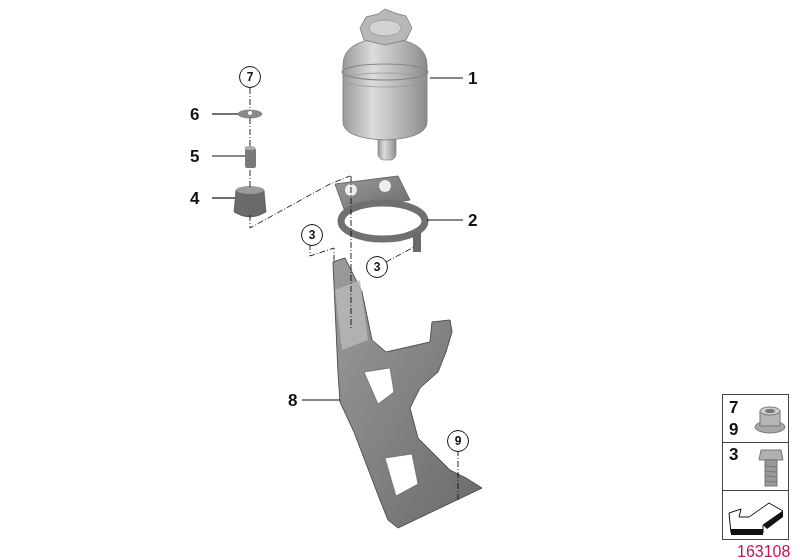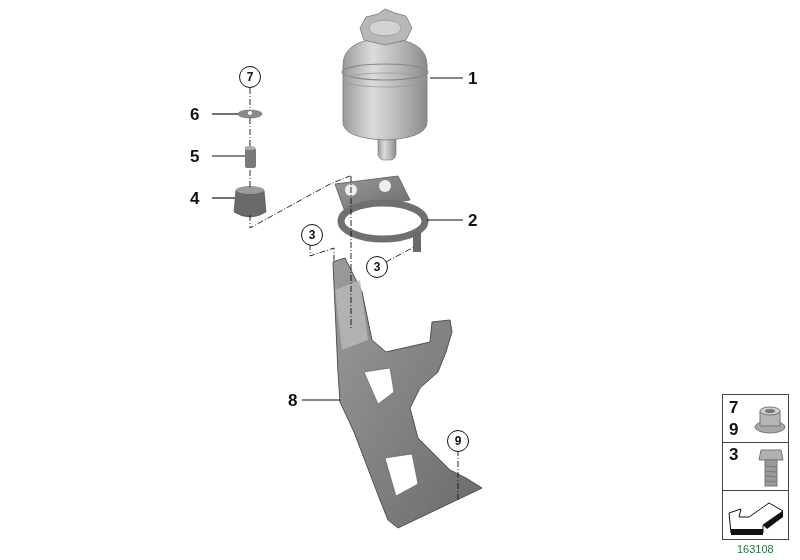--- a/index.html
+++ b/index.html
@@ -3,21 +3,21 @@
 <meta charset="utf-8">
 <style>
   html, body { margin: 0; padding: 0; background: #ffffff; }
   body { width: 800px; height: 560px; position: relative; overflow: hidden; font-family: "Liberation Sans", sans-serif; }
   .canvas { position: absolute; left: 0; top: 0; width: 800px; height: 560px; }
   .label { position: absolute; font-weight: bold; font-size: 17px; color: #111; line-height: 1; }
   .callout { position: absolute; width: 22px; height: 22px; border: 1.5px solid #111; border-radius: 50%; background: #fff; box-sizing: border-box; font-weight: bold; font-size: 12px; color: #111; display: flex; align-items: center; justify-content: center; }
   .legend { position: absolute; left: 722px; top: 394px; width: 67px; height: 146px; border: 1px solid #444; box-sizing: border-box; background: #fff; }
   .legend .cell { position: absolute; left: 0; width: 65px; border-bottom: 1px solid #444; }
   .legend .num { position: absolute; font-weight: bold; font-size: 17px; color: #111; line-height: 1; }
-  .docnum { position: absolute; left: 737px; top: 543px; font-size: 11px; color: #15803d; }
+  .docnum { position: absolute; left: 737px; top: 543px; font-size: 16px; color: #be185d; }
 </style>
 </head>
 <body>
 
 <div class="canvas">
   <svg width="800" height="560" viewBox="0 0 800 560" xmlns="http://www.w3.org/2000/svg">
     <defs>
       <linearGradient id="resv" x1="0" x2="1" y1="0" y2="0">
         <stop offset="0" stop-color="#9a9a9a"></stop>
         <stop offset="0.35" stop-color="#dcdcdc"></stop>

